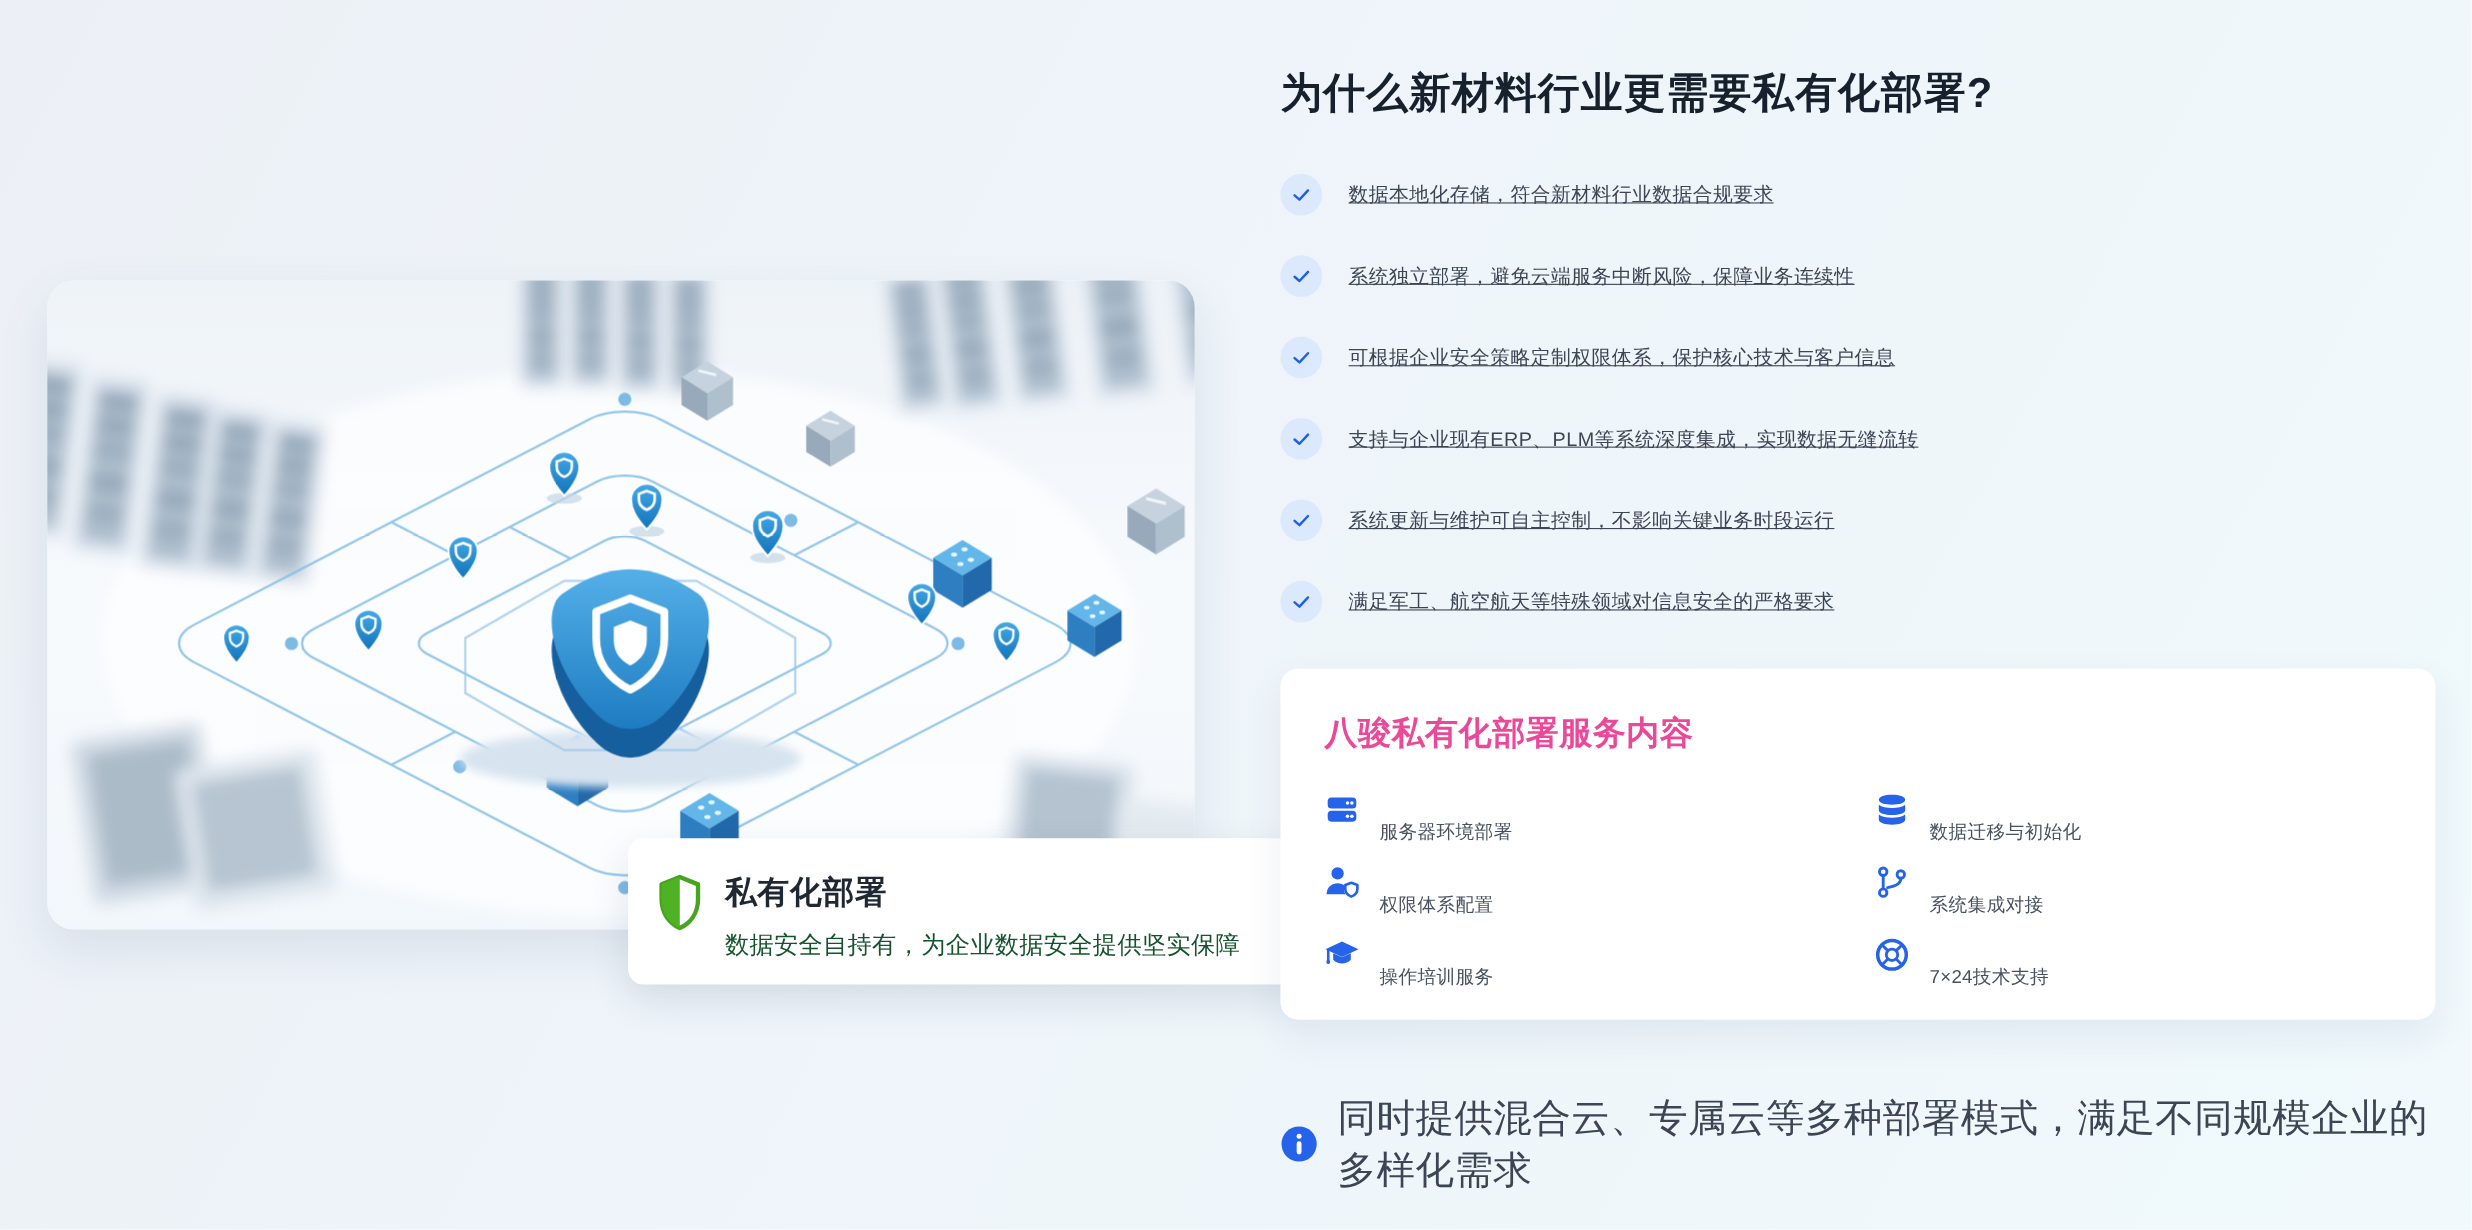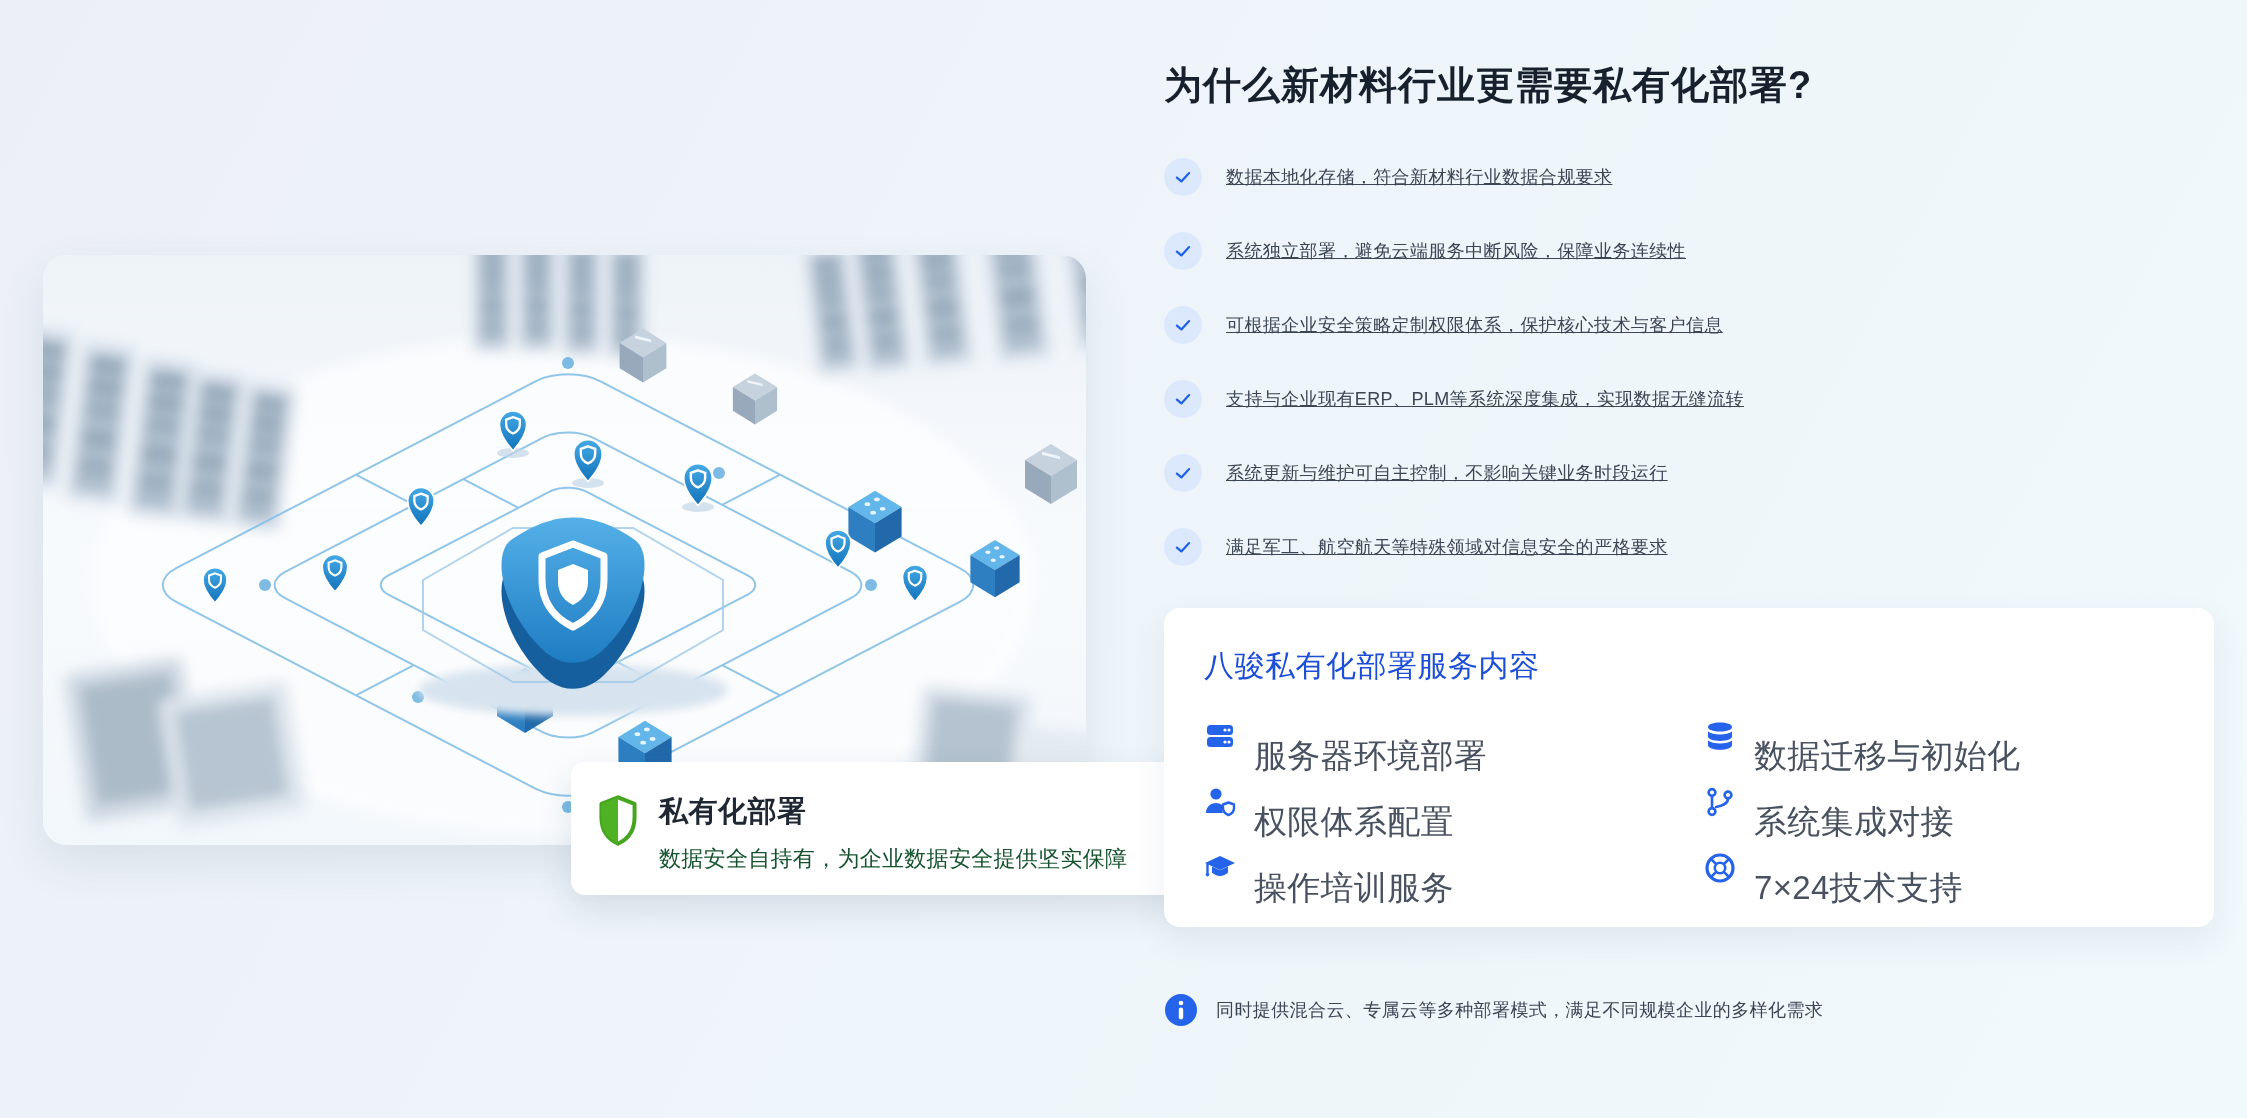--- a/index.html
+++ b/index.html
@@ -44,32 +44,32 @@
     display:flex; align-items:center; justify-content:center; flex:0 0 auto;
   }
   .check-badge svg{ width:20px; height:20px; }
   .benefit-text{ margin-left:24px; font-size:18px; color:#3c4554; letter-spacing:.4px;text-decoration:underline; }
 
   .services-card{
     margin-top:42px; width:1050px; background:#ffffff; border-radius:16px;
     box-shadow:0 14px 34px rgba(40,70,110,.08);
     padding:38px 40px 40px 40px;
   }
-  .services-title{ font-size:30px; font-weight:400; color:#1d4ed8; letter-spacing:.5px; }
+  .services-title{ font-size:30px; font-weight:700; color:#ec4899; letter-spacing:.5px; }
   .services-grid{
     margin-top:30px; display:grid; grid-template-columns:500px 1fr; row-gap:28px;
   }
   .service-item{ display:flex; align-items:center; height:38px; }
   .service-item .s-icon{ width:32px; height:32px; flex:0 0 auto; display:flex; }
   .service-item .s-icon svg{ width:32px; height:32px; }
-  .service-label{ margin-left:18px; font-size:33px; color:#48515f; letter-spacing:.3px;margin-top:41px; }
+  .service-label{ margin-left:18px; font-size:17px; color:#48515f; letter-spacing:.3px;margin-top:41px; }
 
   .note-row{ margin-top:66px; display:flex; align-items:center; }
   .note-row .i-icon{ width:34px; height:34px; flex:0 0 auto; }
-  .note-text{ margin-left:18px; font-size:18px; color:#3c4554; letter-spacing:.4px; }
+  .note-text{ margin-left:18px; font-size:35px; color:#3c4554; letter-spacing:.4px; }
 </style>
 </head>
 <body>
 
 <div class="page">
 
   <div class="hero-image">
     <svg viewBox="0 0 1043 590" xmlns="http://www.w3.org/2000/svg">
       <defs>
         <linearGradient id="bgG" x1="0" y1="0" x2="0" y2="1">

